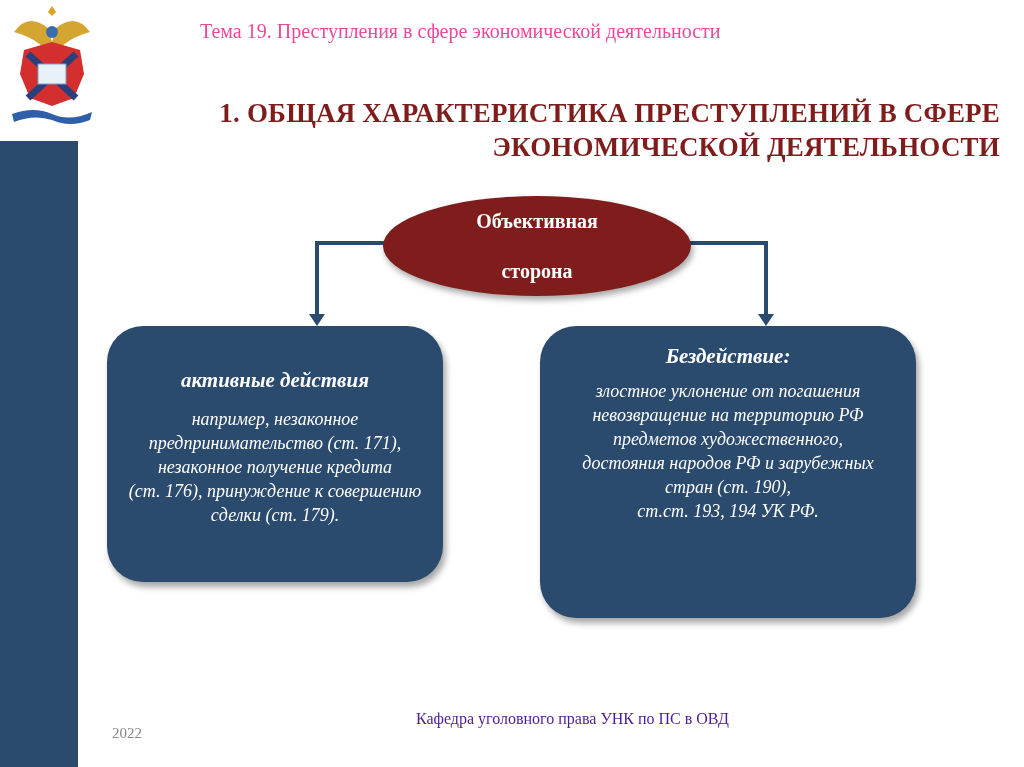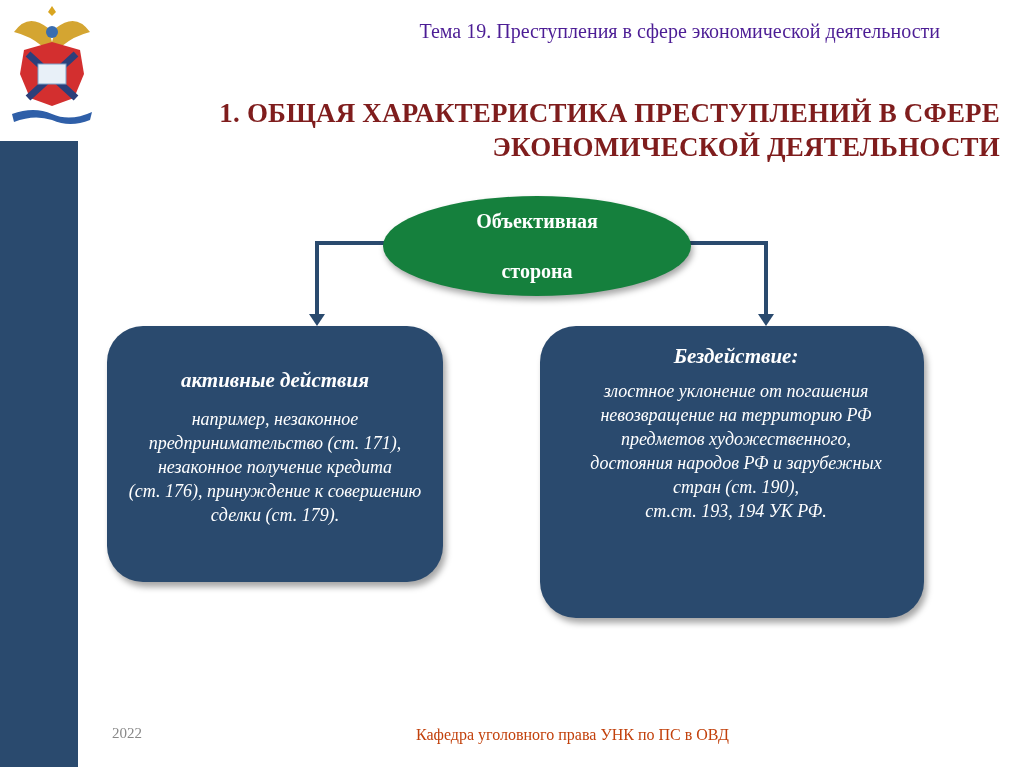--- a/index.html
+++ b/index.html
@@ -1,39 +1,39 @@
 <!DOCTYPE html>
 <html><head>
 <meta charset="utf-8">
 <style>
   html, body { margin:0; padding:0; }
   body { width:1024px; height:767px; position:relative; background:#ffffff; overflow:hidden;
          font-family:"Liberation Serif", "DejaVu Serif", serif; }
   .sidebar { position:absolute; left:0; top:141px; width:78px; height:626px; background:#2a4a6e; }
   .logo { position:absolute; left:4px; top:2px; width:96px; height:126px; }
-  .topic { position:absolute; left:200px; top:20px; width:740px; text-align:right;
-           font-size:20px; color:#4c1d95; }
+  .topic { position:absolute; left:200px; top:20px; width:740px; text-align:left;
+           font-size:20px; color:#ec4899; }
   .main-title { position:absolute; left:140px; top:96px; width:860px; text-align:right;
                 font-size:27px; font-weight:bold; color:#7f1d1d; line-height:34px; letter-spacing:0.2px; }
   .connector { position:absolute; }
   .ellipse { position:absolute; left:383px; top:196px; width:308px; height:100px; border-radius:50%;
-             background:#15803d; box-shadow:2px 4px 6px rgba(0,0,0,0.35);
+             background:#7f1d1d; box-shadow:2px 4px 6px rgba(0,0,0,0.35);
              display:flex; flex-direction:column; justify-content:center; align-items:center;
              color:#fff; font-weight:bold; font-size:20px; line-height:26px; text-align:center;gap:24px; }
   .box { position:absolute; background:#2a4a6e; border-radius:36px; color:#fff; text-align:center;
          box-shadow:3px 5px 6px rgba(0,0,0,0.35); }
   .box-left { left:107px; top:326px; width:336px; height:256px; }
-  .box-right { left:540px; top:326px; width:376px; height:292px;padding-left:8px; }
+  .box-right { left:540px; top:326px; width:376px; height:292px; }
   .box-head { font-style:italic; font-weight:bold; font-size:21px; }
   .box-left .box-head { margin-top:42px; margin-bottom:14px; }
   .box-right .box-head { margin-top:18px; margin-bottom:10px; }
   .box-body { font-size:18px; line-height:24px; padding:0 16px; }
   .box-body .ln { display:block;font-style:italic; }
   .footer-year { position:absolute; left:112px; top:725px; font-size:15px; color:#888; }
-  .footer-dept { position:absolute; left:416px; top:726px; font-size:16px; color:#c2410c; }
+  .footer-dept { position:absolute; left:416px; top:710px; font-size:16px; color:#4c1d95; }
 </style>
 </head>
 <body>
 
 <div class="sidebar"></div>
 
 <svg class="logo" viewBox="0 0 96 126">
   <path d="M48 4 l4 6 -4 4 -4 -4z" fill="#d9a520"></path>
   <path d="M10 30 Q24 10 44 26 L48 40 L52 26 Q72 10 86 30 Q70 34 58 44 L48 46 L38 44 Q26 34 10 30z" fill="#d4a531"></path>
   <circle cx="48" cy="30" r="6" fill="#3a6db0"></circle>

